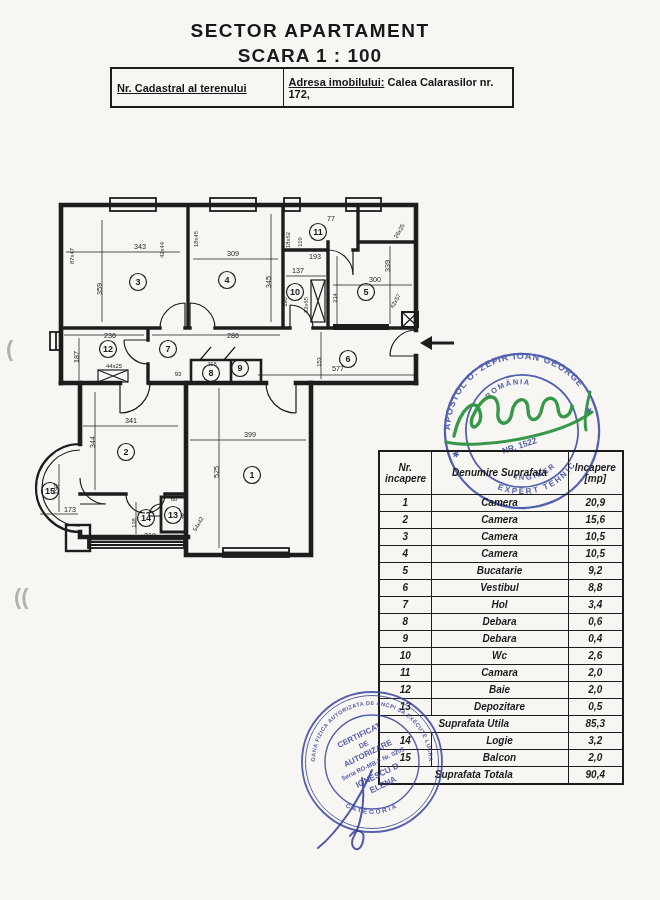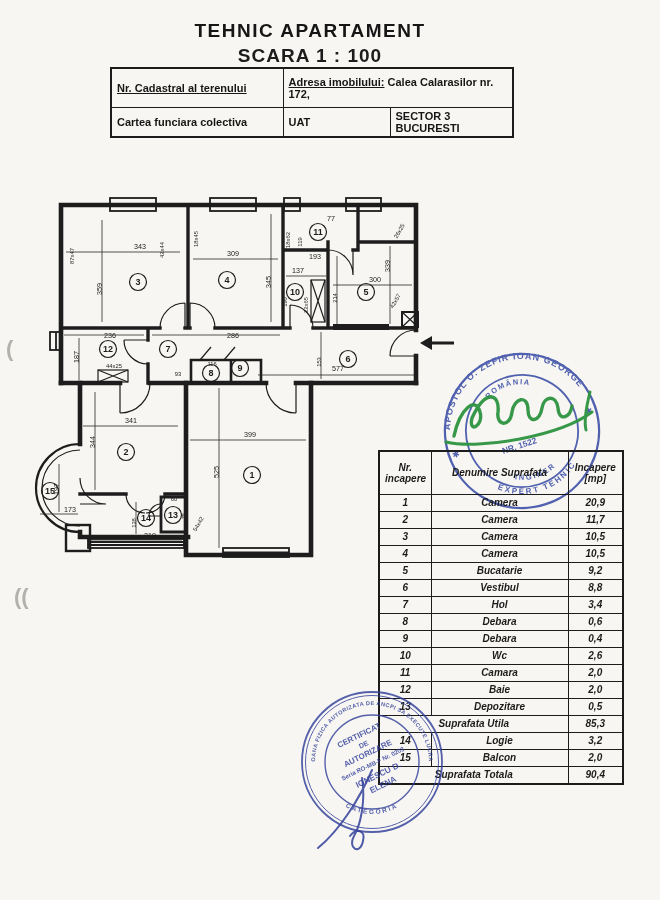--- a/index.html
+++ b/index.html
@@ -38,42 +38,37 @@
   .stamp1{left:437px;top:346px;width:170px;height:170px;opacity:.88;}
   .stamp2{left:297px;top:687px;width:150px;height:150px;opacity:.82;}
   .green-sign{left:440px;top:378px;width:185px;height:95px;opacity:.95;}
   .blue-sign{left:300px;top:768px;width:130px;height:100px;opacity:.85;}
   .scan-mark{color:#8f8d88;font-size:22px;opacity:.65;font-weight:bold;}
 </style>
 </head>
 <body>
 
 <div class="abs title-wrap">
-  <div class="title-main">TEHNIC APARTAMENT</div>
+  <div class="title-main">SECTOR APARTAMENT</div>
   <div class="title-scale">SCARA 1 : 100</div>
 </div>
 
 <table class="abs grid info-table">
   <colgroup>
       <col style="width:172px">
       <col style="width:107px">
       <col style="width:123px">
     </colgroup>
   <tbody>
       <tr style="height:39px">
     <td><span class="u">Nr. Cadastral al terenului</span></td>
     <td colspan="2">
       <span class="u">Adresa imobilului:</span>
       <span>Calea Calarasilor nr. 172,</span>
     </td>
-  </tr>
-  <tr style="height:30px">
-    <td>Cartea funciara colectiva</td>
-    <td>UAT</td>
-    <td>SECTOR 3 BUCURESTI</td>
   </tr>
 </tbody>
   </table>
 
 <div class="abs plan-wrap">
 <svg viewBox="0 0 435 400" width="435" height="400">
   <g stroke="#1d1d1d" fill="none" stroke-linecap="square">
 
     <path stroke-width="4.6" d="M33,13 H388 M388,13 V138 M388,164 V191 M33,13 V191"></path>
     <path stroke-width="4.6" d="M33,191 H92 M122,191 H238 M268,191 H388"></path>
@@ -267,21 +262,21 @@
   </thead>
   <tbody id="rooms-tbody">
       <tr>
         <td>1</td>
         <td>Camera</td>
         <td>20,9</td>
       </tr>
       <tr>
         <td>2</td>
         <td>Camera</td>
-        <td>11,7</td>
+        <td>15,6</td>
       </tr>
       <tr>
         <td>3</td>
         <td>Camera</td>
         <td>10,5</td>
       </tr>
       <tr>
         <td>4</td>
         <td>Camera</td>
         <td>10,5</td>

